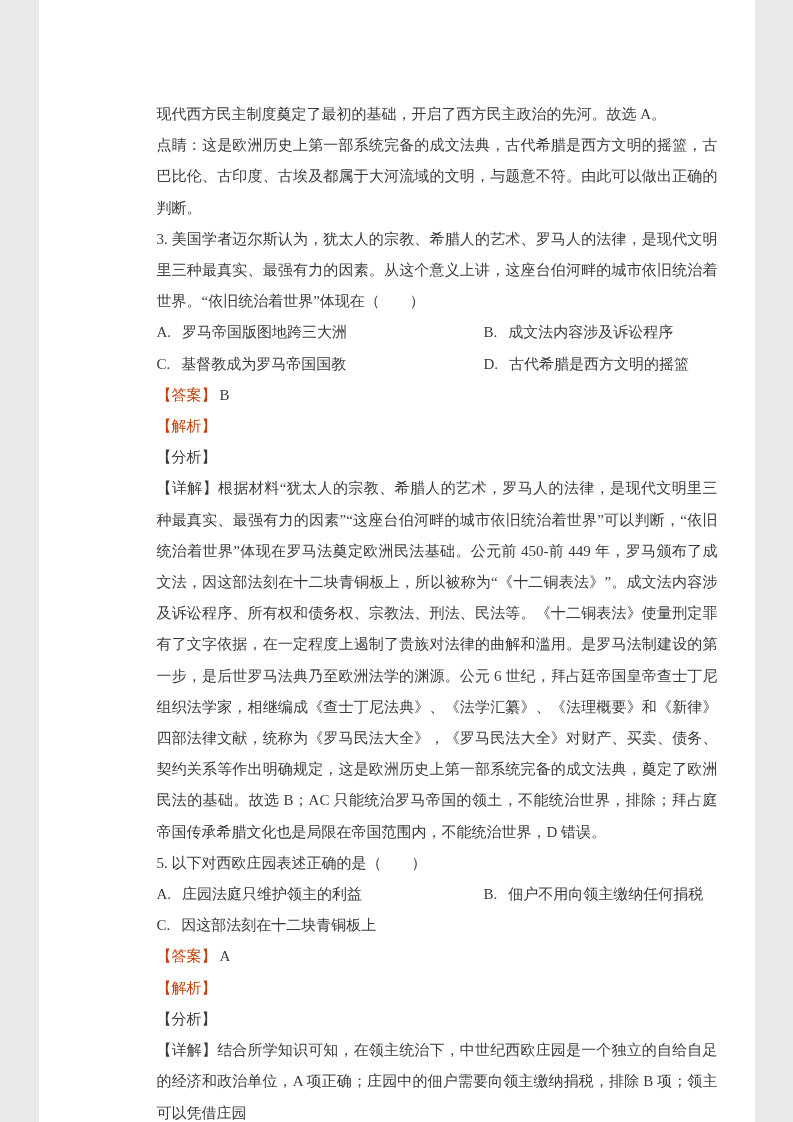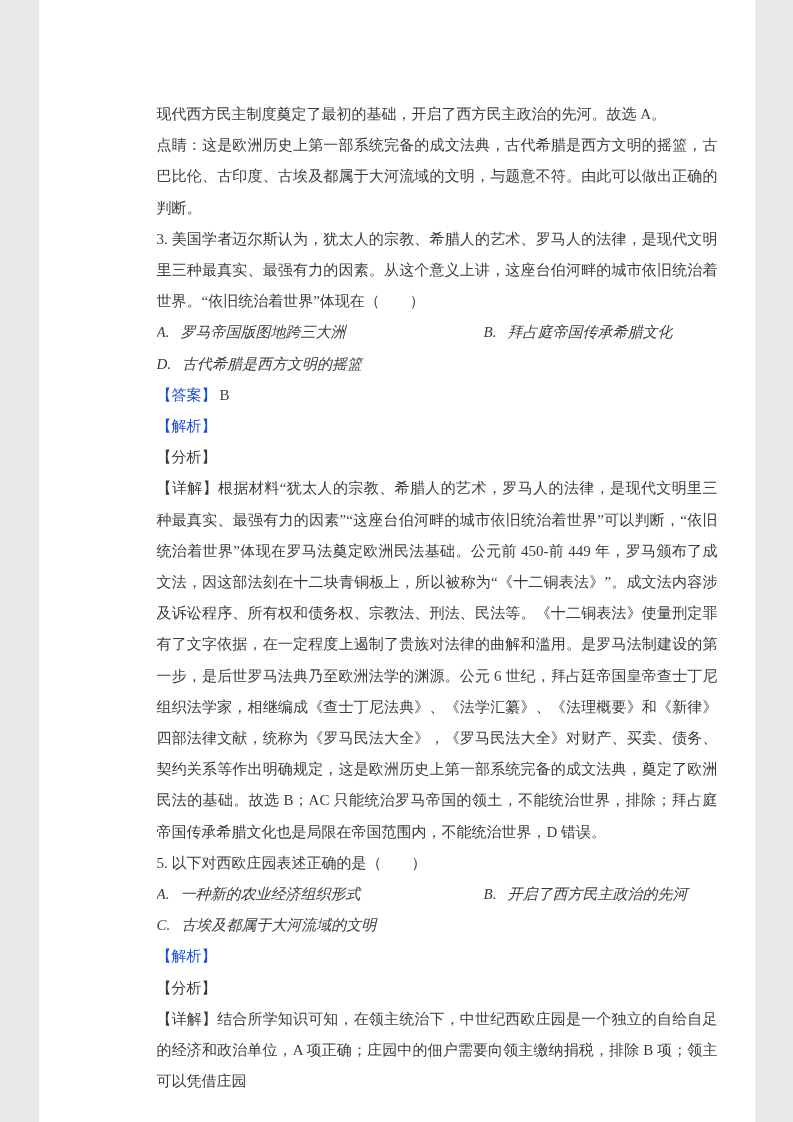--- a/index.html
+++ b/index.html
@@ -21,42 +21,45 @@
     width: 561px;
     font-size: 15px;
     line-height: 31.2px;
   }
   .content p { margin: 0; text-align: justify; }
   .content p.plain { text-align: left; }
   .options {
     display: grid;
     grid-template-columns: 327px 1fr;
   }
-  .option { white-space: nowrap; overflow: hidden; font-style: italic; }
+  .option { white-space: nowrap; overflow: hidden; }
   .opt-label { display: inline-block; margin-right: 11px; }
-  .marker { color: #1d4ed8; }
+  .marker { color: #c2410c; }
   .answer-val { margin-left: 3px; color: #3b3b3b; }
 </style>
 </head>
 <body>
 
 <div class="page">
   <div class="content">
 
     <p>现代西方民主制度奠定了最初的基础，开启了西方民主政治的先河。故选 A。</p>
     <p>点睛：这是欧洲历史上第一部系统完备的成文法典，古代希腊是西方文明的摇篮，古巴比伦、古印度、古埃及都属于大河流域的文明，与题意不符。由此可以做出正确的判断。</p>
 
     <p>3. 美国学者迈尔斯认为，犹太人的宗教、希腊人的艺术、罗马人的法律，是现代文明里三种最真实、最强有力的因素。从这个意义上讲，这座台伯河畔的城市依旧统治着世界。“依旧统治着世界”体现在（　　）</p>
 
     <div class="options">
       <div class="option">
         <span class="opt-label">A.</span><span>罗马帝国版图地跨三大洲</span>
       </div>
       <div class="option">
-        <span class="opt-label">B.</span><span>拜占庭帝国传承希腊文化</span>
+        <span class="opt-label">B.</span><span>成文法内容涉及诉讼程序</span>
+      </div>
+      <div class="option">
+        <span class="opt-label">C.</span><span>基督教成为罗马帝国国教</span>
       </div>
       <div class="option">
         <span class="opt-label">D.</span><span>古代希腊是西方文明的摇篮</span>
       </div>
     </div>
 
     <p class="plain">
       <span class="marker">【答案】</span><span class="answer-val">B</span>
     </p>
     <p class="plain">
@@ -64,30 +67,33 @@
     </p>
     <p class="plain">
       <span>【分析】</span>
     </p>
     <p>【详解】根据材料“犹太人的宗教、希腊人的艺术，罗马人的法律，是现代文明里三种最真实、最强有力的因素”“这座台伯河畔的城市依旧统治着世界”可以判断，“依旧统治着世界”体现在罗马法奠定欧洲民法基础。公元前 450-前 449 年，罗马颁布了成文法，因这部法刻在十二块青铜板上，所以被称为“《十二铜表法》”。成文法内容涉及诉讼程序、所有权和债务权、宗教法、刑法、民法等。《十二铜表法》使量刑定罪有了文字依据，在一定程度上遏制了贵族对法律的曲解和滥用。是罗马法制建设的第一步，是后世罗马法典乃至欧洲法学的渊源。公元 6 世纪，拜占廷帝国皇帝查士丁尼组织法学家，相继编成《查士丁尼法典》、《法学汇纂》、《法理概要》和《新律》四部法律文献，统称为《罗马民法大全》，《罗马民法大全》对财产、买卖、债务、契约关系等作出明确规定，这是欧洲历史上第一部系统完备的成文法典，奠定了欧洲民法的基础。故选 B；AC 只能统治罗马帝国的领土，不能统治世界，排除；拜占庭帝国传承希腊文化也是局限在帝国范围内，不能统治世界，D 错误。</p>
 
     <p class="plain">5. 以下对西欧庄园表述正确的是（　　）</p>
 
     <div class="options">
       <div class="option">
-        <span class="opt-label">A.</span><span>一种新的农业经济组织形式</span>
+        <span class="opt-label">A.</span><span>庄园法庭只维护领主的利益</span>
       </div>
       <div class="option">
-        <span class="opt-label">B.</span><span>开启了西方民主政治的先河</span>
+        <span class="opt-label">B.</span><span>佃户不用向领主缴纳任何捐税</span>
       </div>
       <div class="option">
-        <span class="opt-label">C.</span><span>古埃及都属于大河流域的文明</span>
+        <span class="opt-label">C.</span><span>因这部法刻在十二块青铜板上</span>
       </div>
     </div>
 
+    <p class="plain">
+      <span class="marker">【答案】</span><span class="answer-val">A</span>
+    </p>
     <p class="plain">
       <span class="marker">【解析】</span>
     </p>
     <p class="plain">
       <span>【分析】</span>
     </p>
     <p>【详解】结合所学知识可知，在领主统治下，中世纪西欧庄园是一个独立的自给自足的经济和政治单位，A 项正确；庄园中的佃户需要向领主缴纳捐税，排除 B 项；领主可以凭借庄园</p>
 
   </div>
 </div>

